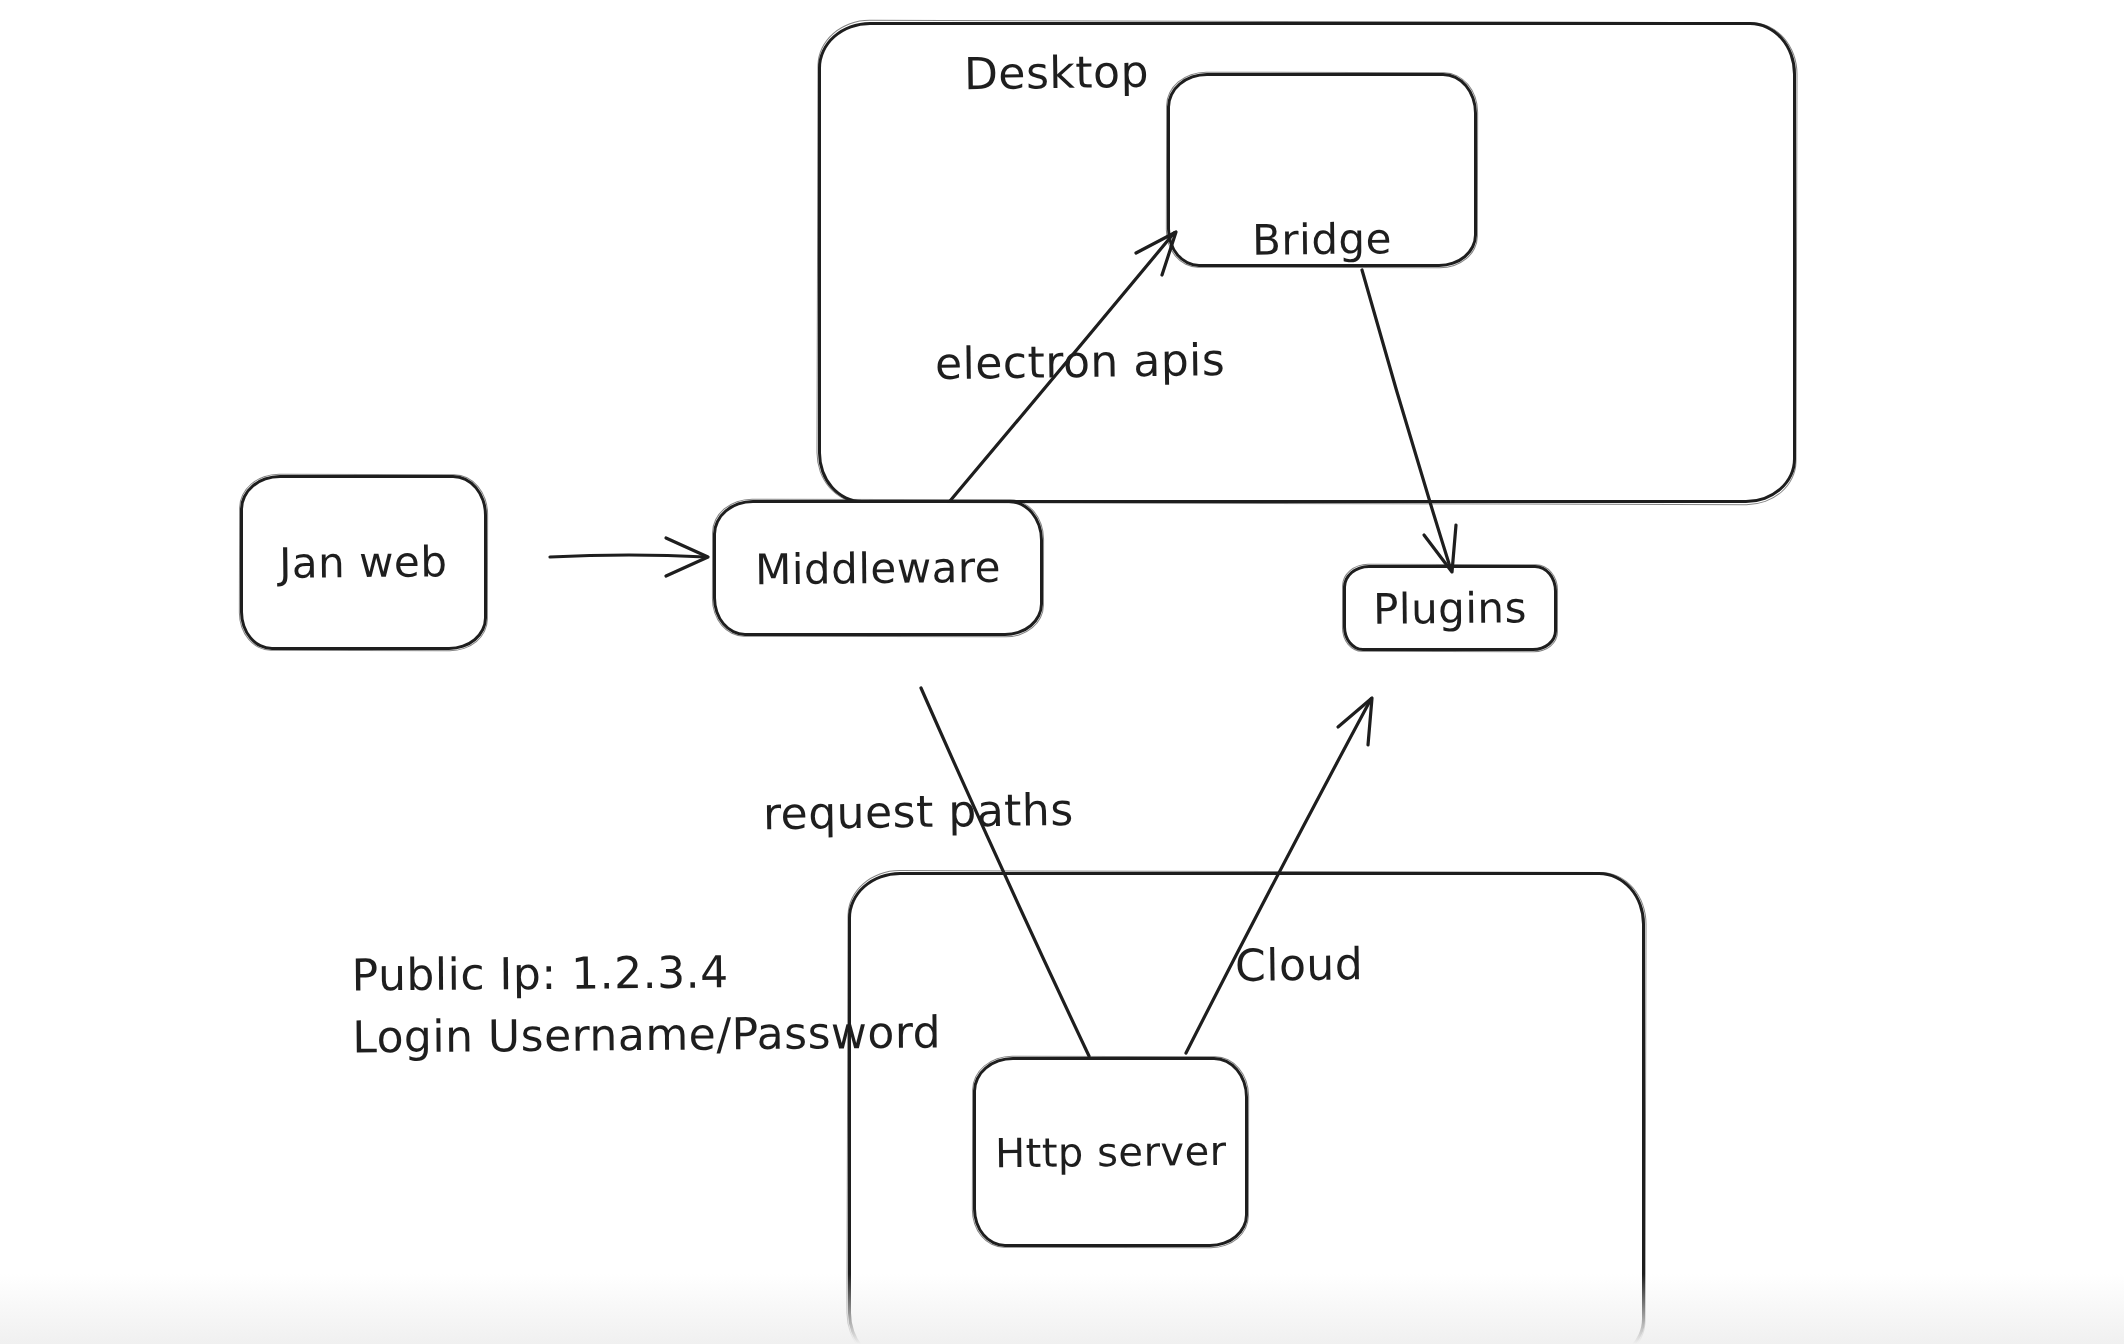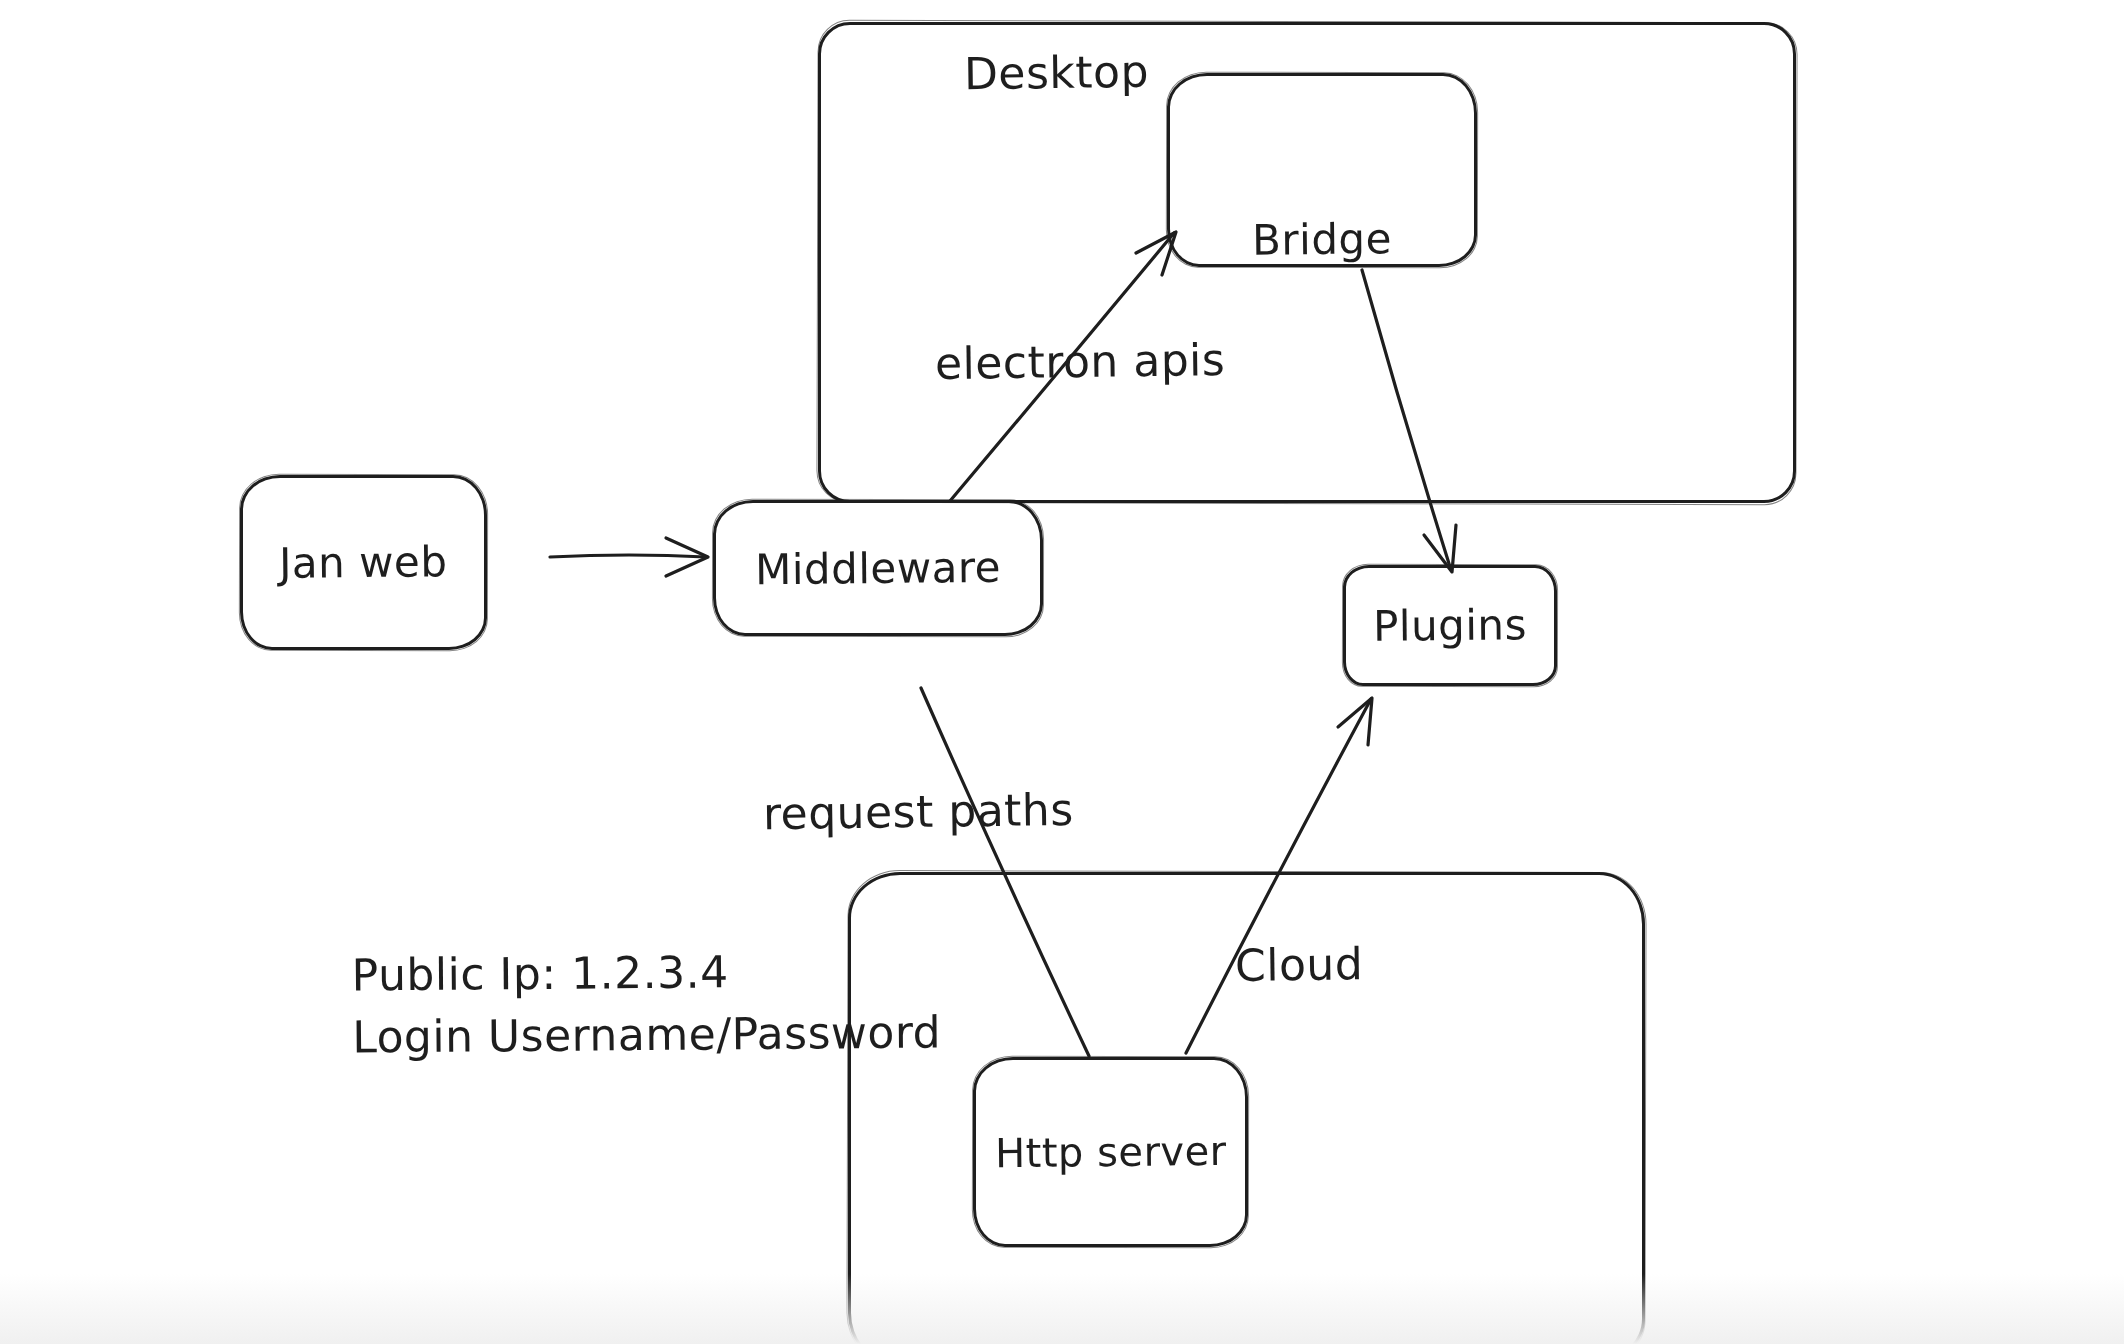--- a/index.html
+++ b/index.html
@@ -86,41 +86,41 @@
     height: 70px;
     background: linear-gradient(to bottom, rgba(240,240,240,0) 0%, #f0f0f0 100%);
     pointer-events: none;
   }
 </style>
 </head>
 <body>
 
 <div id="canvas">
 
-  <div class="sketch container-box" style="left:818px; top:22px; width:978px; height:481px;border-radius:32px;">
+  <div class="sketch container-box" style="left:818px; top:22px; width:978px; height:481px;">
     <div class="floating-label" style="left:143px; top:22px;">Desktop</div>
   </div>
 
   <div class="sketch container-box" style="left:848px; top:872px; width:797px; height:491px;">
     <div class="floating-label" style="left:384px; top:64px;">Cloud</div>
   </div>
 
   <div class="sketch node" style="left:240px; top:475px; width:247px; height:175px;">
     <span class="node-label">Jan web</span>
   </div>
 
   <div class="sketch node" style="left:713px; top:500px; width:330px; height:136px;">
     <span class="node-label">Middleware</span>
   </div>
 
   <div class="sketch node" style="left:1167px; top:73px; width:310px; height:194px;align-items:flex-end;">
     <span class="node-label">Bridge</span>
   </div>
 
-  <div class="sketch node" style="left:1343px; top:565px; width:214px; height:121px; border-radius:26px 22px 24px 20px / 22px 26px 20px 24px;">
+  <div class="sketch node" style="left:1343px; top:565px; width:214px; height:86px; border-radius:26px 22px 24px 20px / 22px 26px 20px 24px;">
     <span class="node-label">Plugins</span>
   </div>
 
   <div class="sketch node" style="left:973px; top:1057px; width:275px; height:190px;">
     <span class="node-label" style="font-size:40px;">Http server</span>
   </div>
 
   <svg id="edges" width="2124" height="1344" viewBox="0 0 2124 1344">
 
     <path d="M550,557 Q630,553 706,557"></path>

